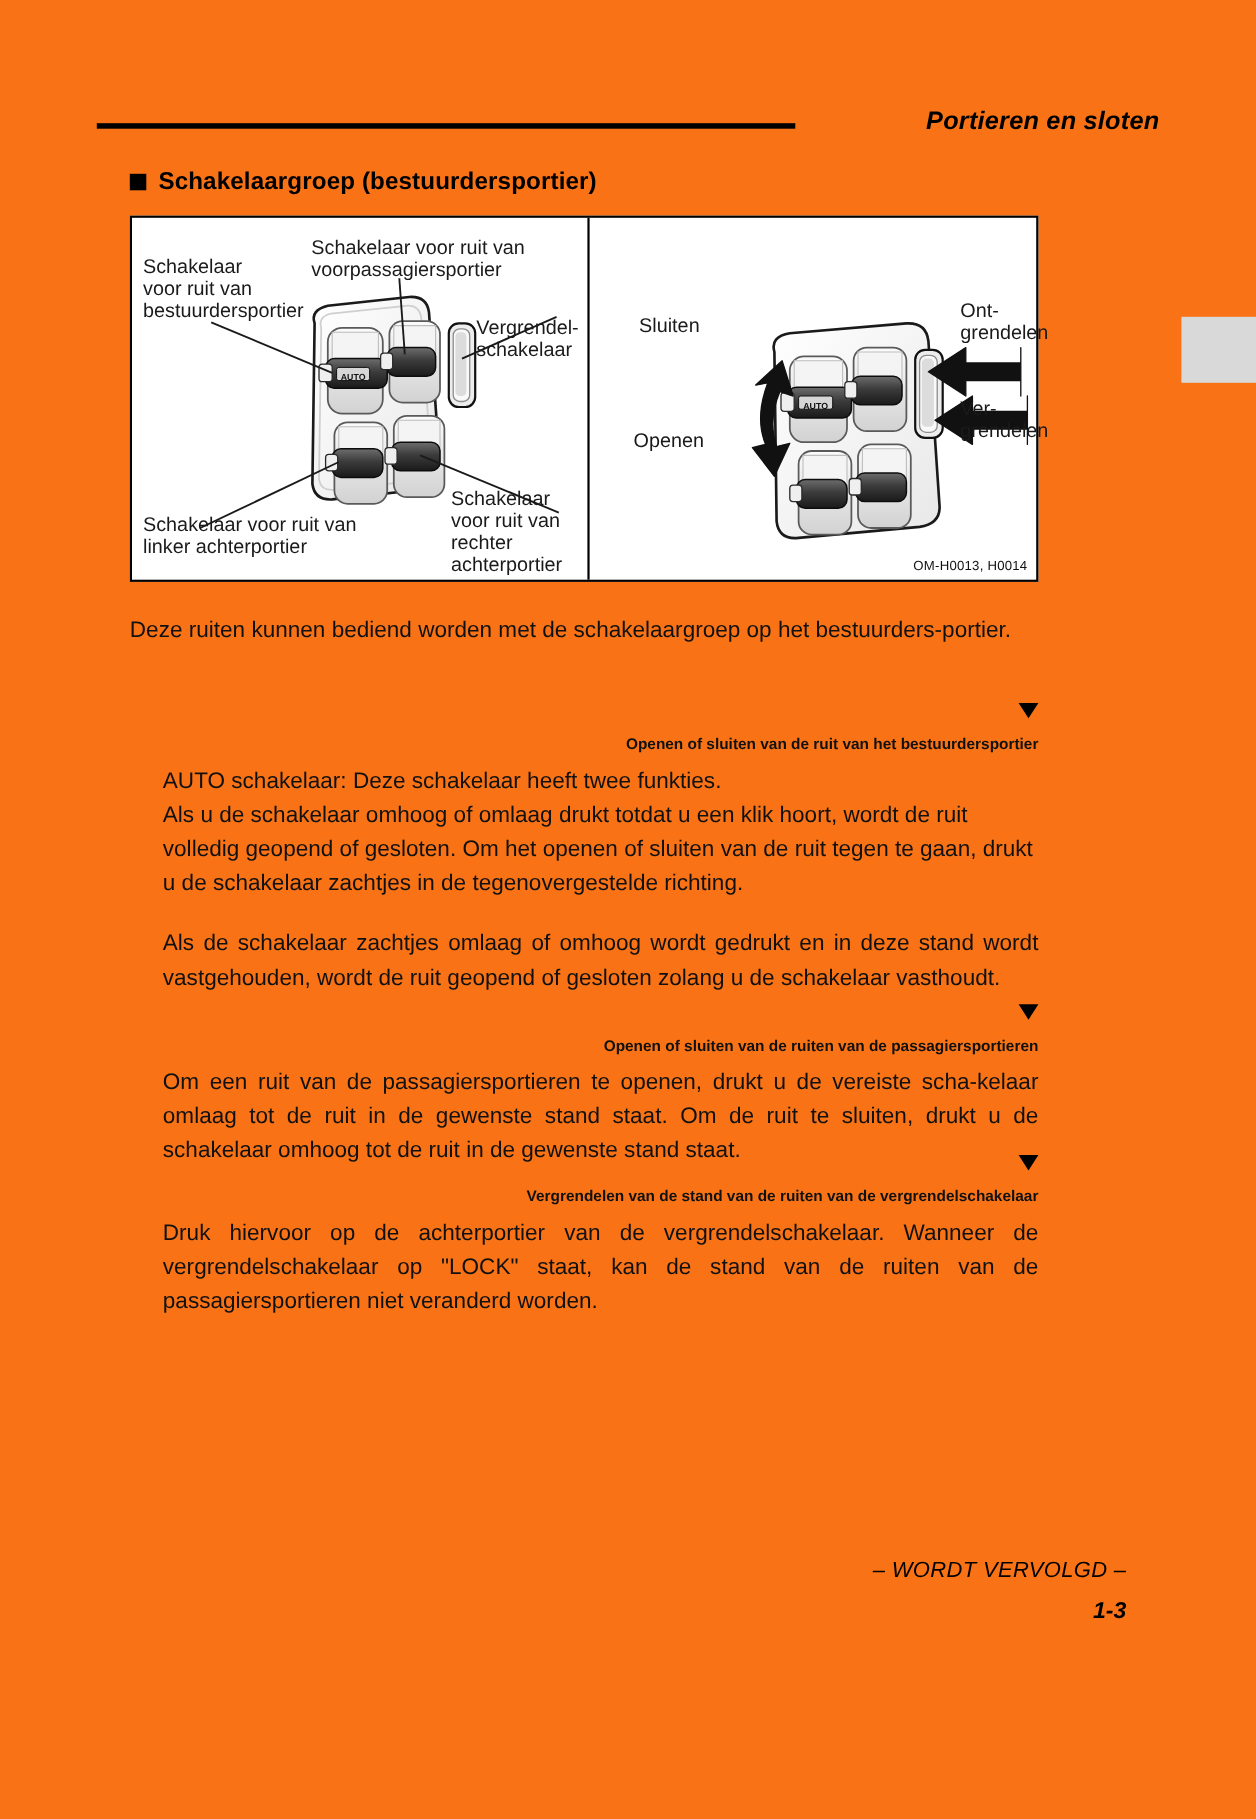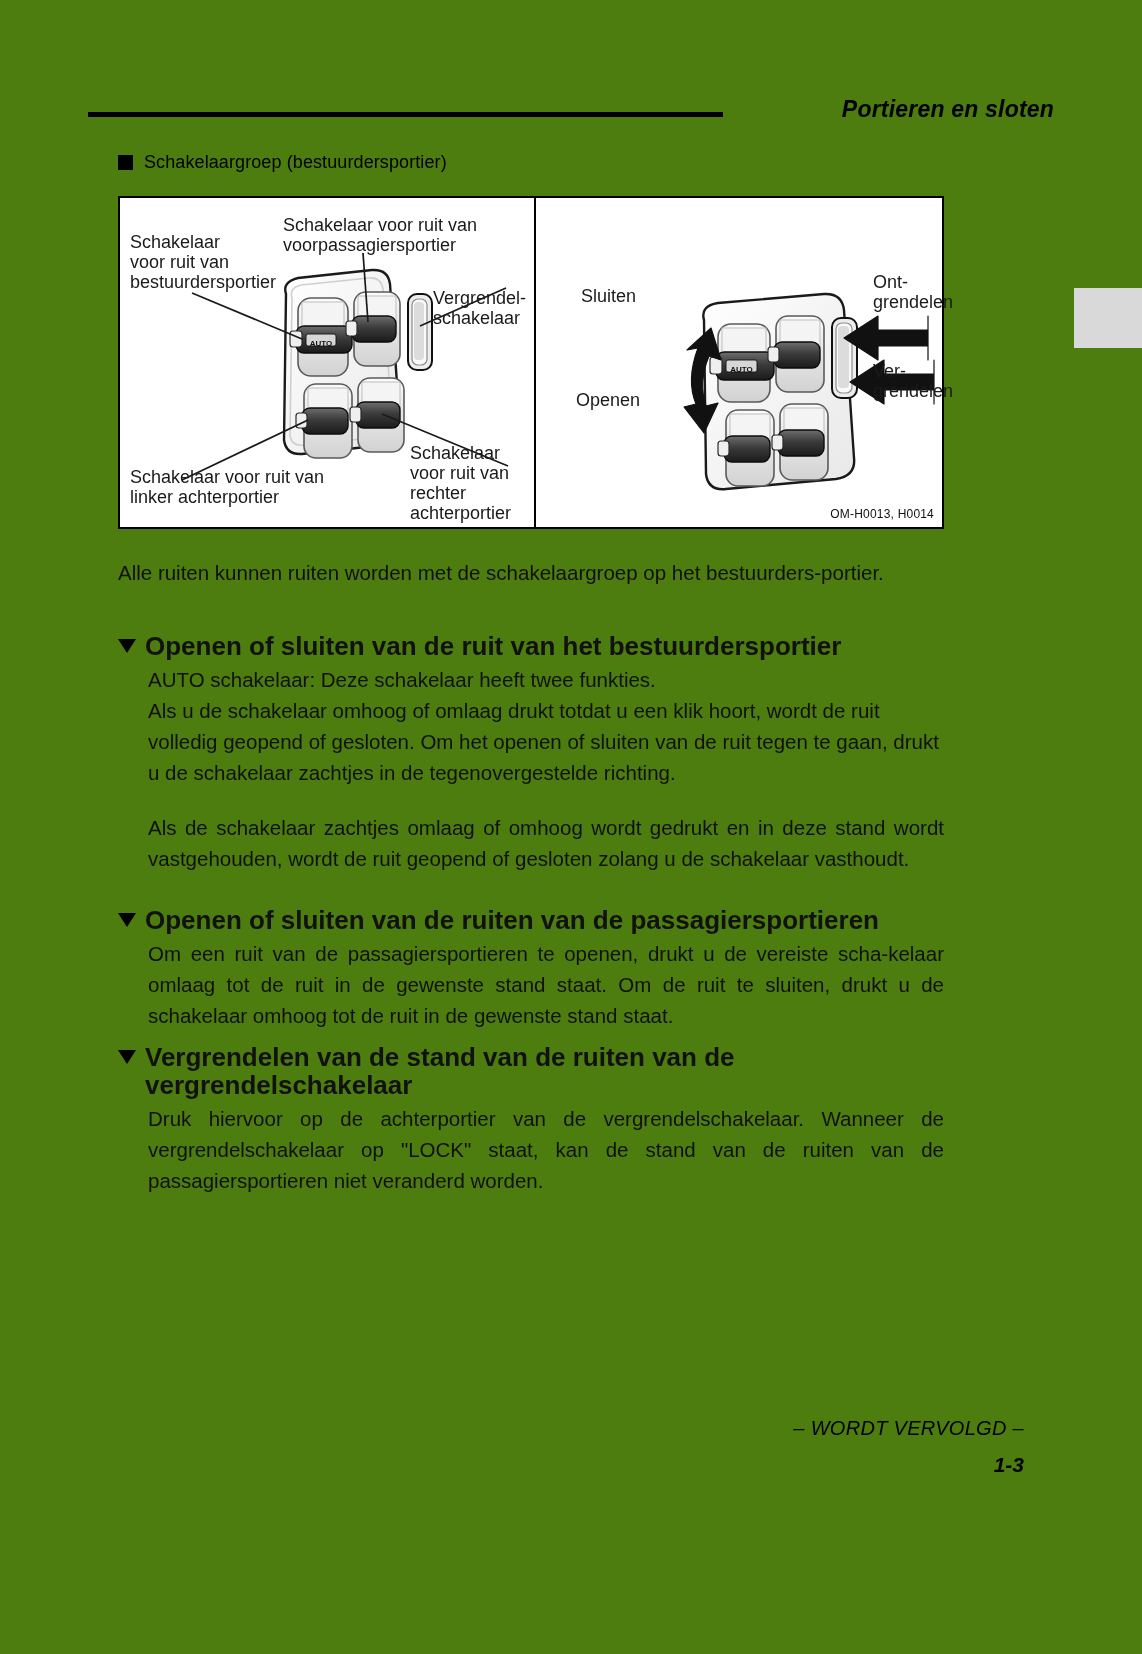--- a/index.html
+++ b/index.html
@@ -13,21 +13,21 @@
     position: relative;
     font-family: "Liberation Sans", sans-serif;
     color: #000000;
     overflow: hidden;
   }
 
   
   .page {
     position: absolute;
     inset: 0;
-    background: #4d7c0f;
+    background: #f97316;
   }
 
   
   .edge-tab {
     position: absolute;
     right: 0;
     top: 288px;
     width: 68px;
     height: 60px;
     background: #d9d9d9;
@@ -69,22 +69,22 @@
     align-items: center;
     gap: 11px;
   }
   .sq-bullet {
     width: 15px;
     height: 15px;
     background: #000;
     display: inline-block;
   }
   .section-heading .txt {
-    font-size: 18px;
-    font-weight: normal;
+    font-size: 22px;
+    font-weight: bold;
     letter-spacing: .1px;
   }
 
   
   .figure {
     position: absolute;
     left: 118px;
     top: 196px;
     width: 826px;
     height: 333px;
@@ -130,25 +130,26 @@
     width: 826px;
     font-size: 20.5px;
     line-height: 31px;
     color: #111;
   }
   .para { margin: 0; }
   .para.justify { text-align: justify; text-align-last: left; }
 
   .sub-heading {
     display: flex;
-    align-items: flex-start;
+    align-items: flex-end;
     gap: 9px;
-    font-size: 26px;
+    font-size: 14px;
     font-weight: bold;
     line-height: 28px;
+    flex-direction: column;
   }
   .tri {
     width: 0; height: 0;
     border-left: 9px solid transparent;
     border-right: 9px solid transparent;
     border-top: 14px solid #000;
     margin-top: 7px;
     flex: 0 0 auto;
   }
   .indent { margin-left: 30px; }
@@ -349,21 +350,21 @@
 grendelen</div>
 
       <div class="fig-label" style="left:337px; top:163px;">Ver-
 grendelen</div>
 
       <div class="fig-caption">OM-H0013, H0014</div>
     </div>
   </div>
 
   <div class="body-text" style="top:557px;">
-    <p class="para justify">Alle ruiten kunnen ruiten worden met de schakelaargroep op het bestuurders-portier.</p>
+    <p class="para justify">Deze ruiten kunnen bediend worden met de schakelaargroep op het bestuurders-portier.</p>
   </div>
 
   <div class="body-text" style="top:632px;">
     <div class="sub-heading">
       <span class="tri"></span>
       <span>Openen of sluiten van de ruit van het bestuurdersportier</span>
     </div>
     <div class="indent">
       <p class="para" style="margin-top:4px;">AUTO schakelaar: Deze schakelaar heeft twee funkties.</p>
       <p class="para">Als u de schakelaar omhoog of omlaag drukt totdat u een klik hoort, wordt de ruit volledig geopend of gesloten. Om het openen of sluiten van de ruit tegen te gaan, drukt u de schakelaar zachtjes in de tegenovergestelde richting.</p>

